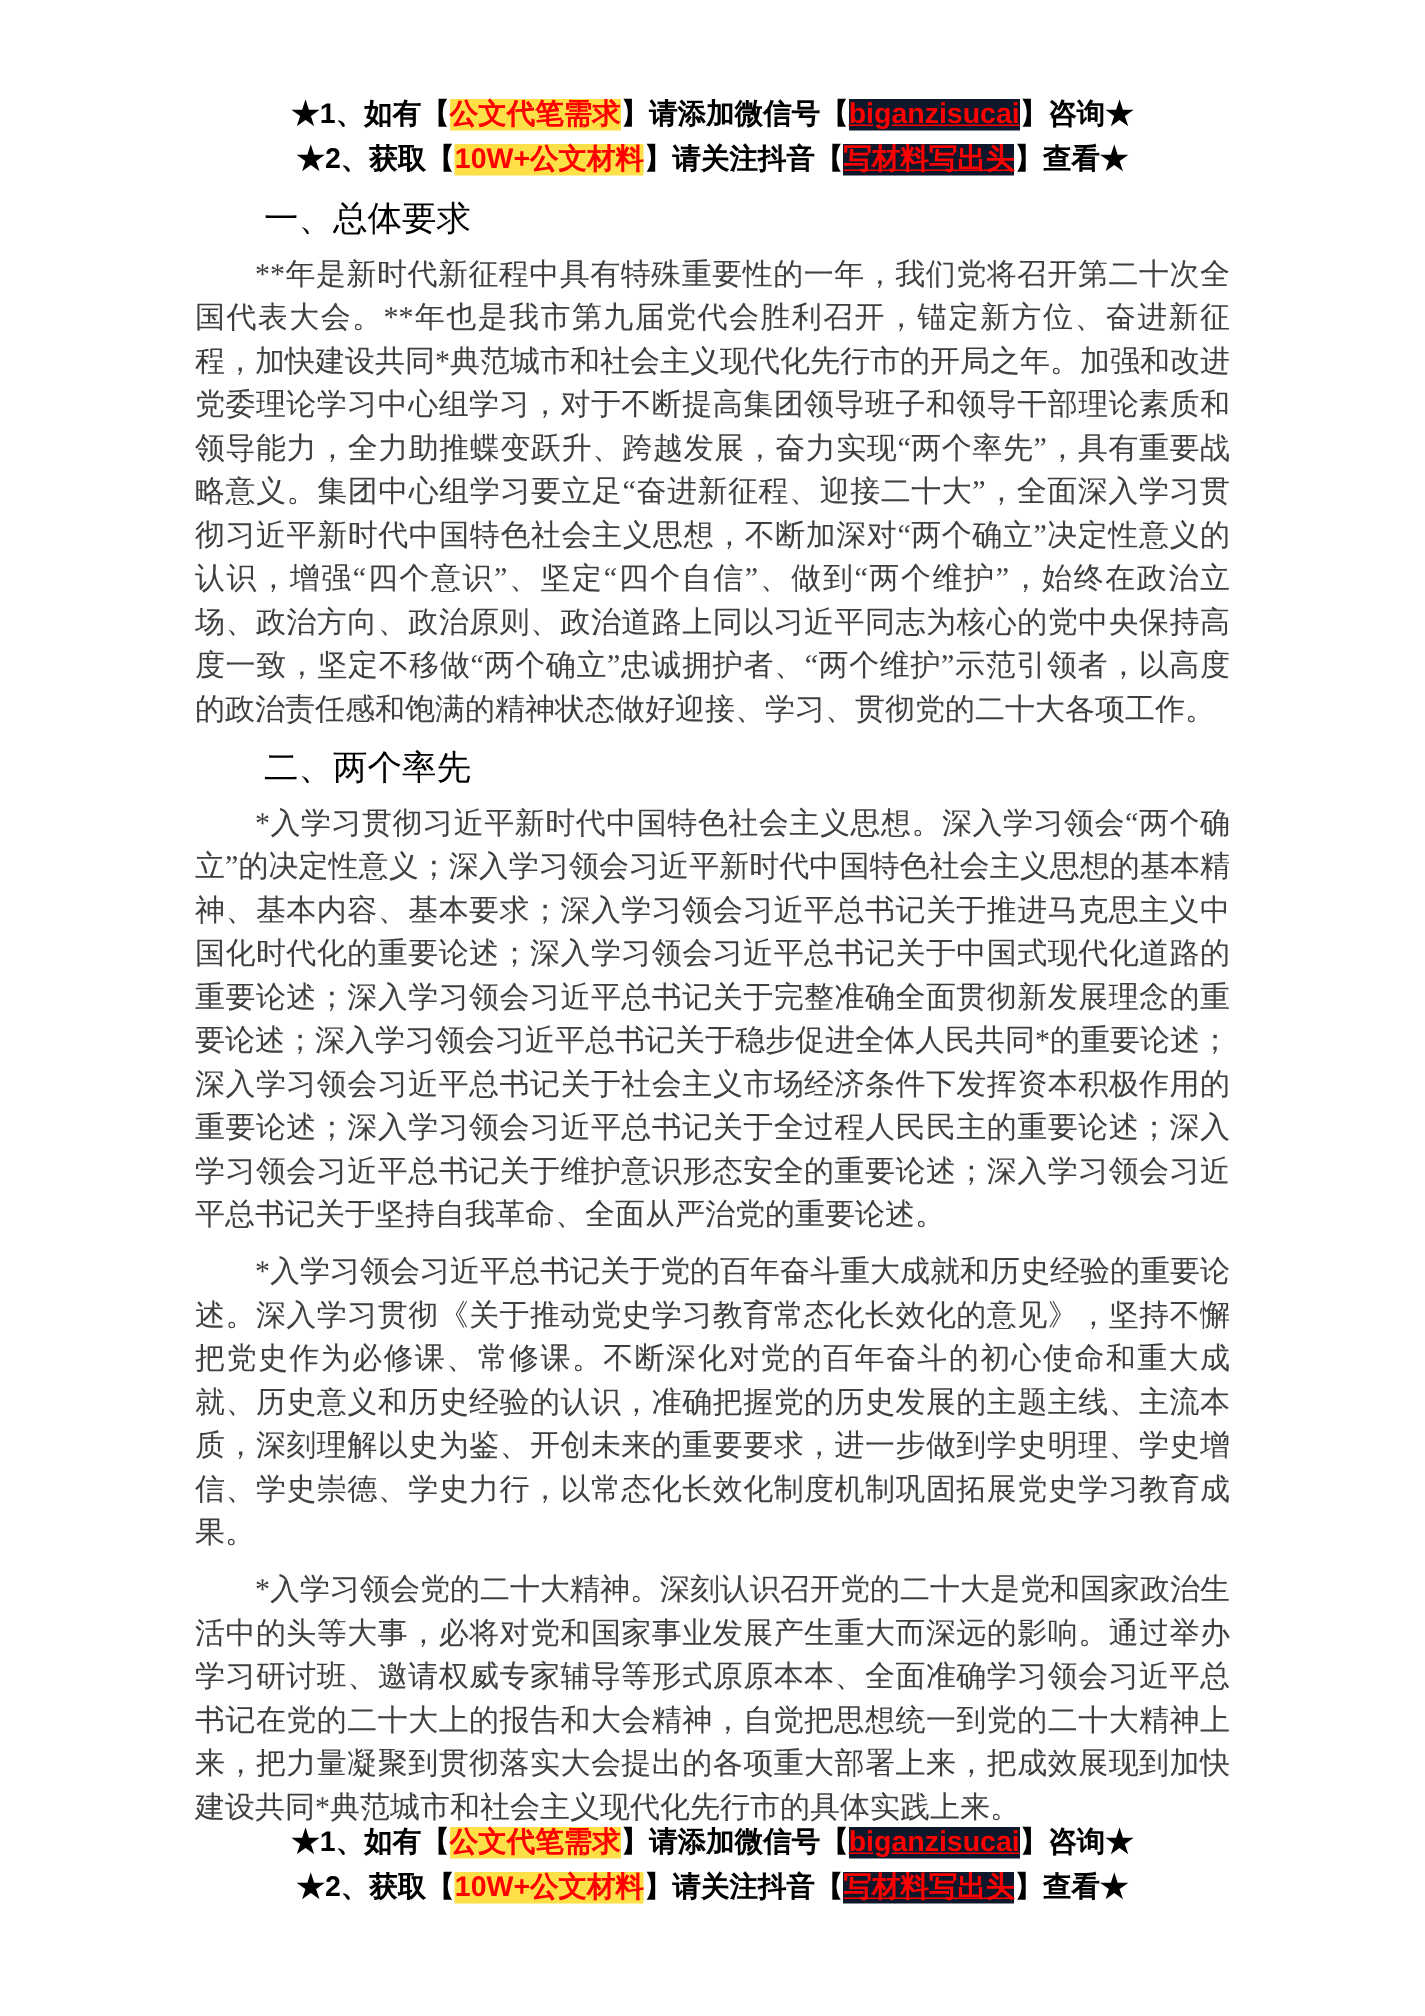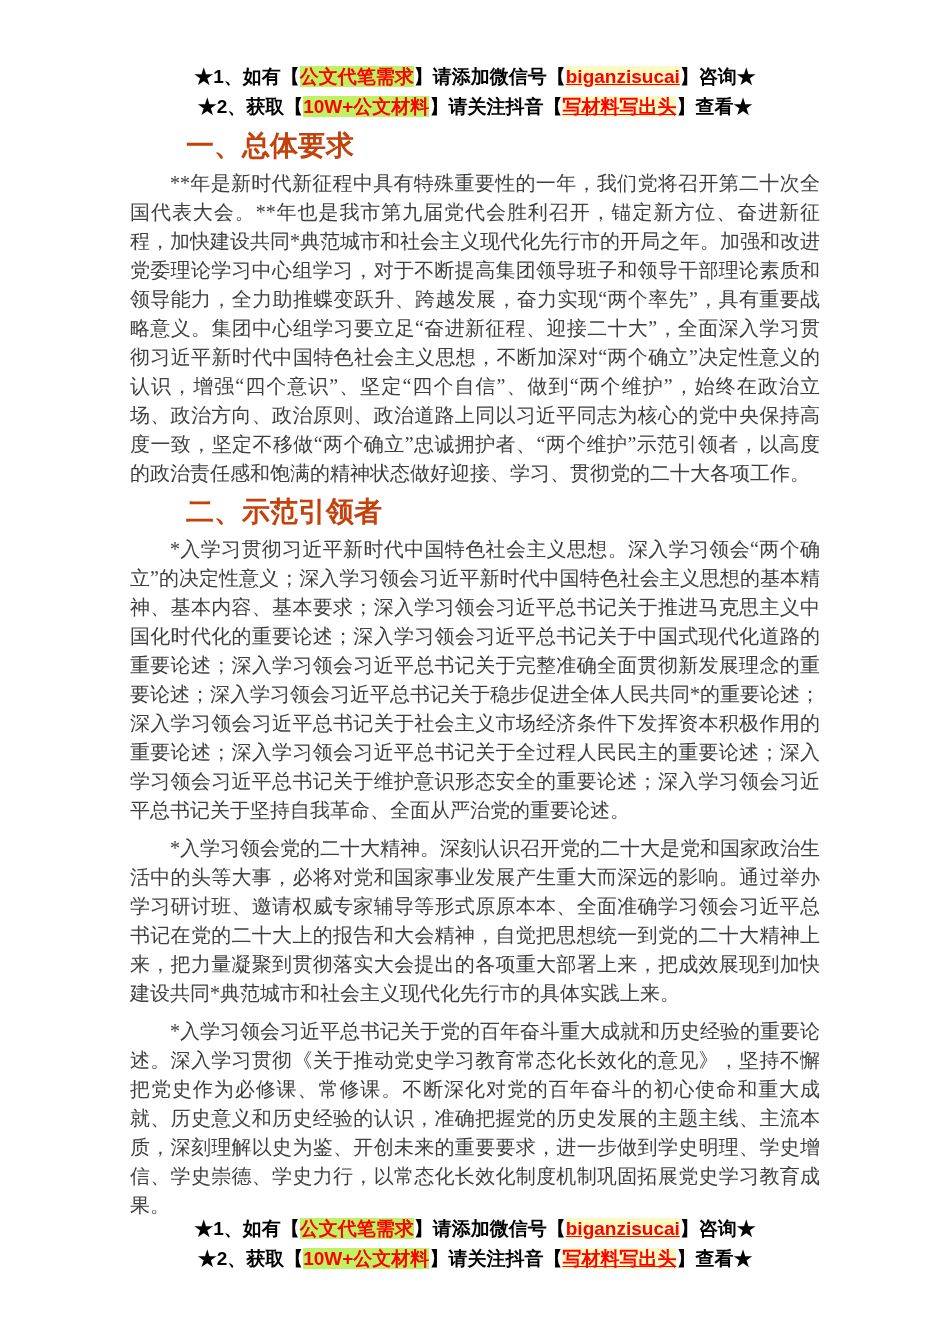--- a/index.html
+++ b/index.html
@@ -17,48 +17,48 @@
     text-align: center;
     font-family: "Liberation Sans", sans-serif;
     font-weight: bold;
     font-size: 19px;
     line-height: 30px;
     color: #000000;
   }
   .promo-top { padding-top: 62px; }
   .promo-bottom { position: absolute; bottom: 70px; left: 0; }
   .hl {
-    background: #bef264;
+    background: #fde047;
     color: #ff0000;
   }
   .hl-u {
-    background: #fef9c3;
+    background: #0f172a;
     color: #ff0000;
     text-decoration: underline;
   }
   .u-black { }
   
   .doc {
     width: 690px;
     margin: 2px auto 0 auto;
     font-family: "Liberation Serif", serif;
     font-size: 20px;
     line-height: 29px;
     color: #3f3f3f;
     text-align: justify;
   }
   .doc p {
     text-indent: 2em;
     margin: 9px 0;
   }
   .doc h2 {
-    font-size: 28px;
+    font-size: 23px;
     line-height: 29px;
-    font-weight: bold;
-    color: #c2410c;
+    font-weight: normal;
+    color: #000000;
     text-indent: 2em;
     margin: 9px 0;
   }
 </style>
 </head>
 <body>
 
 <div class="page">
 
   <header class="promo promo-top">
@@ -68,24 +68,24 @@
     <div class="promo-line">
       <span>★2、获取【</span><span class="hl">10W+公文材料</span><span>】请</span><span class="u-black">关注</span><span>抖音【</span><span class="hl-u">写材料写出头</span><span>】查看★</span>
     </div>
   </header>
 
   <main class="doc">
 
     <h2>一、总体要求</h2>
     <p>**年是新时代新征程中具有特殊重要性的一年，我们党将召开第二十次全国代表大会。**年也是我市第九届党代会胜利召开，锚定新方位、奋进新征程，加快建设共同*典范城市和社会主义现代化先行市的开局之年。加强和改进党委理论学习中心组学习，对于不断提高集团领导班子和领导干部理论素质和领导能力，全力助推蝶变跃升、跨越发展，奋力实现“两个率先”，具有重要战略意义。集团中心组学习要立足“奋进新征程、迎接二十大”，全面深入学习贯彻习近平新时代中国特色社会主义思想，不断加深对“两个确立”决定性意义的认识，增强“四个意识”、坚定“四个自信”、做到“两个维护”，始终在政治立场、政治方向、政治原则、政治道路上同以习近平同志为核心的党中央保持高度一致，坚定不移做“两个确立”忠诚拥护者、“两个维护”示范引领者，以高度的政治责任感和饱满的精神状态做好迎接、学习、贯彻党的二十大各项工作。</p>
 
-    <h2>二、示范引领者</h2>
+    <h2>二、两个率先</h2>
     <p>*入学习贯彻习近平新时代中国特色社会主义思想。深入学习领会“两个确立”的决定性意义；深入学习领会习近平新时代中国特色社会主义思想的基本精神、基本内容、基本要求；深入学习领会习近平总书记关于推进马克思主义中国化时代化的重要论述；深入学习领会习近平总书记关于中国式现代化道路的重要论述；深入学习领会习近平总书记关于完整准确全面贯彻新发展理念的重要论述；深入学习领会习近平总书记关于稳步促进全体人民共同*的重要论述；深入学习领会习近平总书记关于社会主义市场经济条件下发挥资本积极作用的重要论述；深入学习领会习近平总书记关于全过程人民民主的重要论述；深入学习领会习近平总书记关于维护意识形态安全的重要论述；深入学习领会习近平总书记关于坚持自我革命、全面从严治党的重要论述。</p>
+    <p>*入学习领会习近平总书记关于党的百年奋斗重大成就和历史经验的重要论述。深入学习贯彻《关于推动党史学习教育常态化长效化的意见》，坚持不懈把党史作为必修课、常修课。不断深化对党的百年奋斗的初心使命和重大成就、历史意义和历史经验的认识，准确把握党的历史发展的主题主线、主流本质，深刻理解以史为鉴、开创未来的重要要求，进一步做到学史明理、学史增信、学史崇德、学史力行，以常态化长效化制度机制巩固拓展党史学习教育成果。</p>
     <p>*入学习领会党的二十大精神。深刻认识召开党的二十大是党和国家政治生活中的头等大事，必将对党和国家事业发展产生重大而深远的影响。通过举办学习研讨班、邀请权威专家辅导等形式原原本本、全面准确学习领会习近平总书记在党的二十大上的报告和大会精神，自觉把思想统一到党的二十大精神上来，把力量凝聚到贯彻落实大会提出的各项重大部署上来，把成效展现到加快建设共同*典范城市和社会主义现代化先行市的具体实践上来。</p>
-    <p>*入学习领会习近平总书记关于党的百年奋斗重大成就和历史经验的重要论述。深入学习贯彻《关于推动党史学习教育常态化长效化的意见》，坚持不懈把党史作为必修课、常修课。不断深化对党的百年奋斗的初心使命和重大成就、历史意义和历史经验的认识，准确把握党的历史发展的主题主线、主流本质，深刻理解以史为鉴、开创未来的重要要求，进一步做到学史明理、学史增信、学史崇德、学史力行，以常态化长效化制度机制巩固拓展党史学习教育成果。</p>
   </main>
 
   <footer class="promo promo-bottom">
     <div class="promo-line">
       <span>★1、如有【</span><span class="hl">公文代笔需求</span><span>】请</span><span class="u-black">添加</span><span>微信号【</span><span class="hl-u">biganzisucai</span><span>】咨询★</span>
     </div>
     <div class="promo-line">
       <span>★2、获取【</span><span class="hl">10W+公文材料</span><span>】请</span><span class="u-black">关注</span><span>抖音【</span><span class="hl-u">写材料写出头</span><span>】查看★</span>
     </div>
   </footer>

